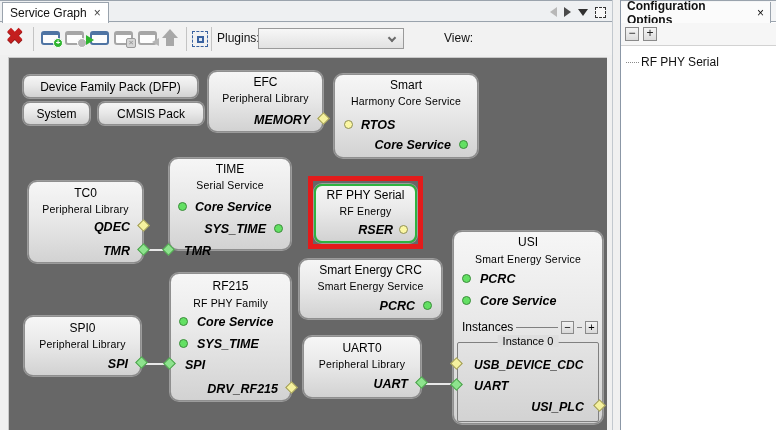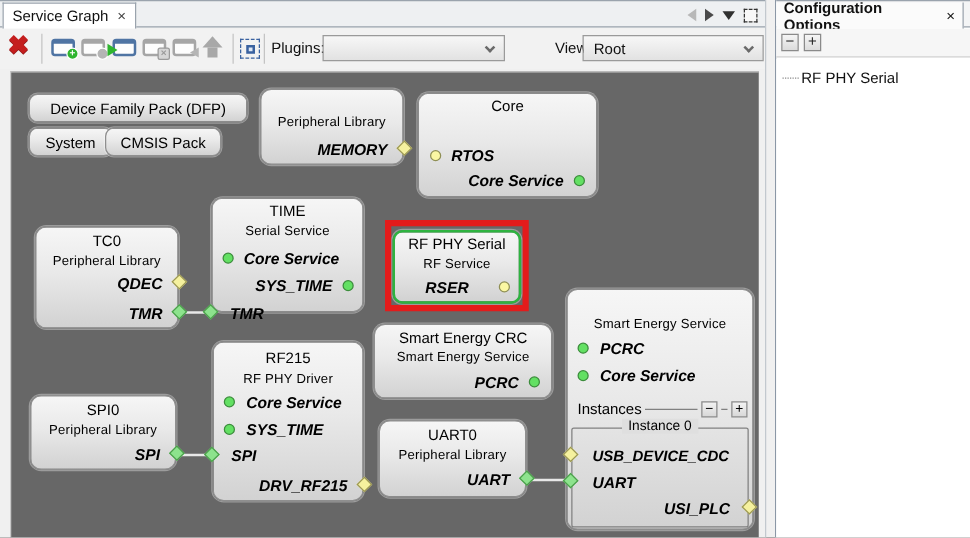--- a/index.html
+++ b/index.html
@@ -117,50 +117,48 @@
     <span class="fit-icon" style="left:192px">
         <span class="core"></span>
       </span>
     <span class="tsep" style="left:211px"></span>
     <span class="tlabel" style="left:217px">Plugins:</span>
     <div class="combo" style="left:258px; width:146px">
       <span></span>
       <span class="chev"></span>
     </div>
     <span class="tlabel" style="left:444px">View:</span>
-    <div class="combo" style="left:466px; width:145px">
-      <span>Root</span>
-      <span class="chev"></span>
-    </div>
   </div>
 
   <div class="canvas">
 
     <div class="wire" style="left:134px; top:191px; width:26px"></div>
     <div class="wire" style="left:132px; top:305px; width:29px"></div>
     <div class="wire" style="left:412px; top:325px; width:35px"></div>
 
     <div class="pill" style="left:14px; top:44px; width:67px; height:23px">
       <span>System</span>
     </div>
     <div class="pill" style="left:14px; top:17px; width:175px; height:23px">
       <span>Device Family Pack (DFP)</span>
     </div>
-    <div class="pill" style="left:75px; top:44px; width:93px; height:23px">
+    <div class="pill" style="left:89px; top:44px; width:106px; height:23px">
       <span>CMSIS Pack</span>
     </div>
 
     <div class="node" style="left:199px; top:13px; width:115px; height:61px">
+      <div class="ntitle" style="top:3px">EFC</div>
       <div class="nsub" style="top:20px">Peripheral Library</div>
       <div class="prow pr" style="top:38px; padding-right:12px">MEMORY</div>
       <span class="dia" style="right:-6px; top:42px"></span>
     </div>
 
     <div class="node" style="left:325px; top:16px; width:144px; height:84px">
-      <div class="ntitle" style="top:3px">Core</div>
+      <div class="ntitle" style="top:3px">Smart</div>
+      <div class="nsub" style="top:20px">Harmony Core Service</div>
       <div class="prow pl" style="top:40px; padding-left:26px">RTOS</div>
       <span class="cir y" style="left:9px; top:45px"></span>
       <div class="prow pr" style="top:60px; padding-right:26px">Core Service</div>
       <span class="cir" style="right:9px; top:65px"></span>
     </div>
 
     <div class="node" style="left:19px; top:123px; width:115px; height:82px">
       <div class="ntitle" style="top:4px">TC0</div>
       <div class="nsub" style="top:21px">Peripheral Library</div>
       <div class="prow pr" style="top:35px; padding-right:12px">QDEC</div>
@@ -176,33 +174,34 @@
       <span class="cir" style="left:8px; top:43px"></span>
       <div class="prow pr" style="top:60px; padding-right:24px">SYS_TIME</div>
       <span class="cir" style="right:7px; top:65px"></span>
       <div class="prow pl" style="top:82px; padding-left:14px">TMR</div>
       <span class="dia g" style="left:-6px; top:86px"></span>
     </div>
 
     <div class="highlight-frame"></div>
     <div class="node selected" style="left:305px; top:126px; width:103px; height:59px">
       <div class="ntitle" style="top:2px">RF PHY Serial</div>
-      <div class="nsub" style="top:19px">RF Service</div>
-      <div class="prow pr" style="top:34px; padding-right:40px">RSER</div>
+      <div class="nsub" style="top:19px">RF Energy</div>
+      <div class="prow pr" style="top:34px; padding-right:22px">RSER</div>
       <span class="cir y" style="right:7px; top:39px"></span>
     </div>
 
     <div class="node" style="left:290px; top:201px; width:143px; height:60px">
       <div class="ntitle" style="top:3px">Smart Energy CRC</div>
       <div class="nsub" style="top:20px">Smart Energy Service</div>
       <div class="prow pr" style="top:36px; padding-right:26px">PCRC</div>
       <span class="cir" style="right:9px; top:41px"></span>
     </div>
 
     <div class="node" style="left:444px; top:173px; width:150px; height:193px">
+      <div class="ntitle" style="top:3px">USI</div>
       <div class="nsub" style="top:21px">Smart Energy Service</div>
       <div class="prow pl" style="top:37px; padding-left:26px">PCRC</div>
       <span class="cir" style="left:8px; top:42px"></span>
       <div class="prow pl" style="top:59px; padding-left:26px">Core Service</div>
       <span class="cir" style="left:8px; top:64px"></span>
 
       <div class="inst-header" style="left:8px; top:87px; width:136px; height:16px">
         <span style="font-weight:normal;font-style:normal;">Instances</span>
         <span class="hline"></span>
         <span class="mini-btn">−</span>
@@ -216,21 +215,21 @@
         <span class="dia" style="left:-6px; top:16px"></span>
         <div class="prow pl" style="top:33px; padding-left:16px">UART</div>
         <span class="dia g" style="left:-6px; top:37px"></span>
         <div class="prow pr" style="top:54px; padding-right:14px">USI_PLC</div>
         <span class="dia" style="right:-6px; top:58px"></span>
       </div>
     </div>
 
     <div class="node" style="left:161px; top:215px; width:121px; height:128px">
       <div class="ntitle" style="top:5px">RF215</div>
-      <div class="nsub" style="top:23px">RF PHY Driver</div>
+      <div class="nsub" style="top:23px">RF PHY Family</div>
       <div class="prow pl" style="top:38px; padding-left:26px">Core Service</div>
       <span class="cir" style="left:8px; top:43px"></span>
       <div class="prow pl" style="top:60px; padding-left:26px">SYS_TIME</div>
       <span class="cir" style="left:8px; top:65px"></span>
       <div class="prow pl" style="top:81px; padding-left:14px">SPI</div>
       <span class="dia g" style="left:-6px; top:85px"></span>
       <div class="prow pr" style="top:105px; padding-right:12px">DRV_RF215</div>
       <span class="dia" style="right:-6px; top:109px"></span>
     </div>
 

